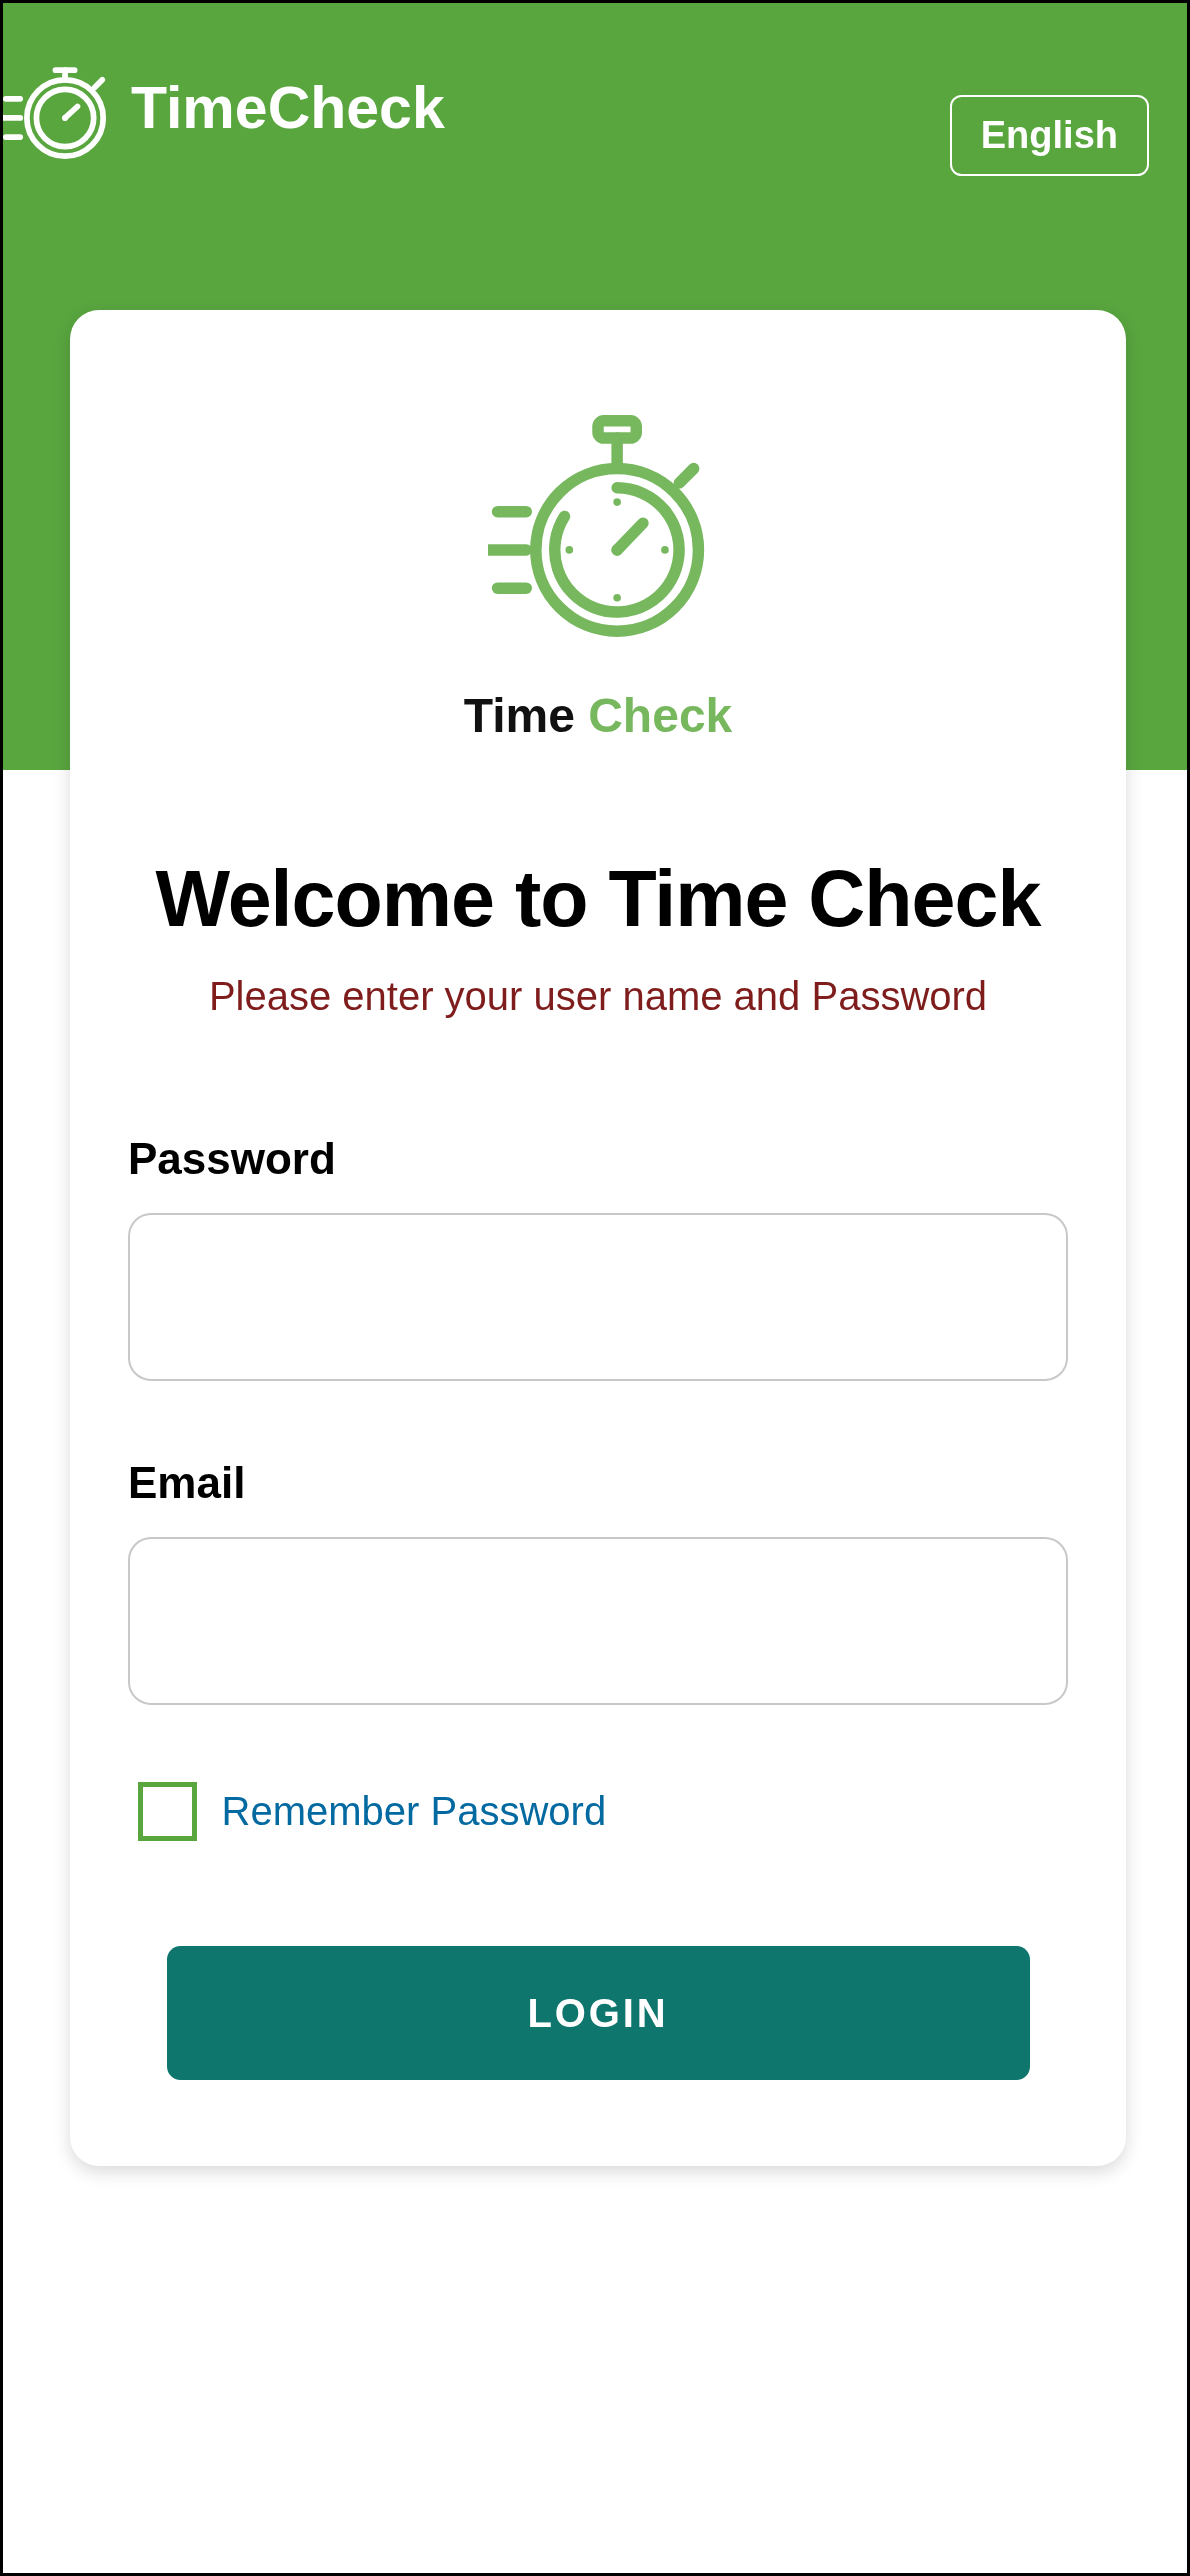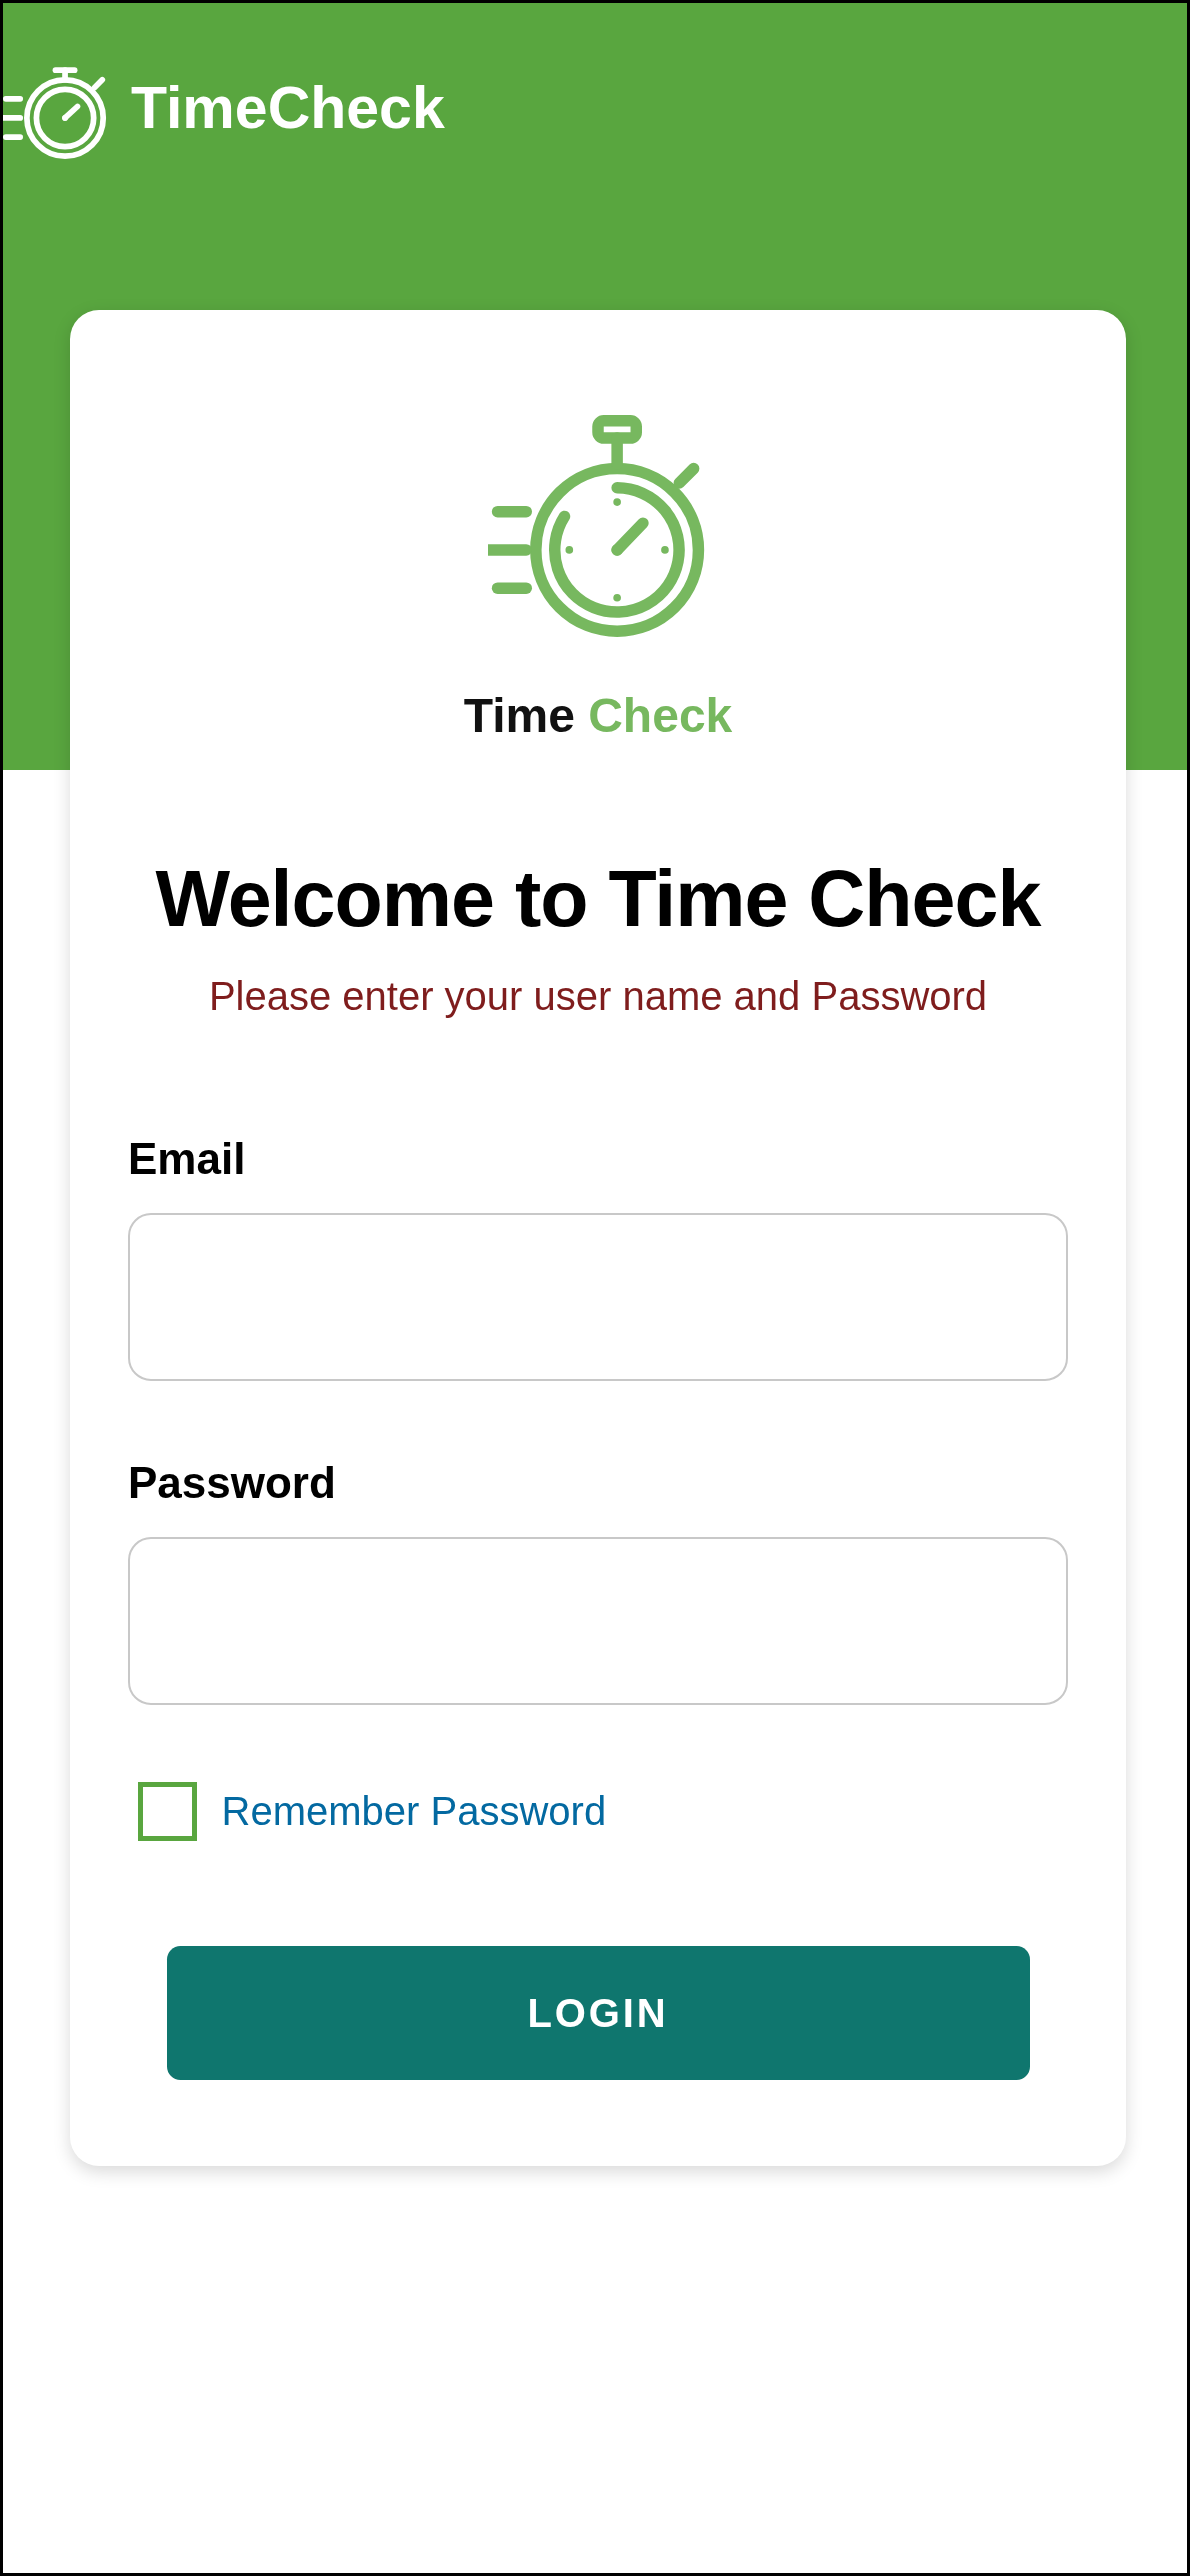--- a/index.html
+++ b/index.html
@@ -181,20 +181,23 @@
             <line x1="96" y1="40" x2="104" y2="32"></line>
             <line x1="65" y1="72" x2="78" y2="60"></line>
             <circle cx="65" cy="72" r="3" fill="#ffffff" stroke="none"></circle>
             <line x1="3" y1="52" x2="18" y2="52"></line>
             <line x1="0" y1="72" x2="18" y2="72"></line>
             <line x1="3" y1="92" x2="18" y2="92"></line>
           </g>
         </svg>
       </span>
       <span class="header-brand">TimeCheck</span>
+    </div>
+    <div class="lang-button">
+      <span>English</span>
     </div>
   </div>
 
   <div class="card">
 
     <div class="card-logo-wrap">
       <span>
         <svg width="220" height="240" viewBox="0 0 230 250">
           <g class="sw-green" stroke-width="12" stroke-linecap="round">
             <circle cx="135" cy="150" r="85"></circle>
@@ -218,27 +221,27 @@
         <span class="part1">Time </span><span class="part2">Check</span>
       </div>
     </div>
 
     <h1 class="welcome-title">Welcome to Time Check</h1>
     <p class="welcome-sub">Please enter your user name and Password</p>
 
     <div class="form">
 
       <div class="field-block">
+        <label class="field-label">Password</label>
+        <input class="text-input" type="password" value="" style="">
+      </div>
+
+      <div class="field-block">
         <label class="field-label">Email</label>
         <input class="text-input" type="text" value="" style="">
-      </div>
-
-      <div class="field-block">
-        <label class="field-label">Password</label>
-        <input class="text-input" type="password" value="" style="">
       </div>
 
       <div class="remember-row">
         <div class="checkbox"></div>
         <span class="remember-label">Remember Password</span>
       </div>
 
       <button class="login-button">
         <span>LOGIN</span>
       </button>

